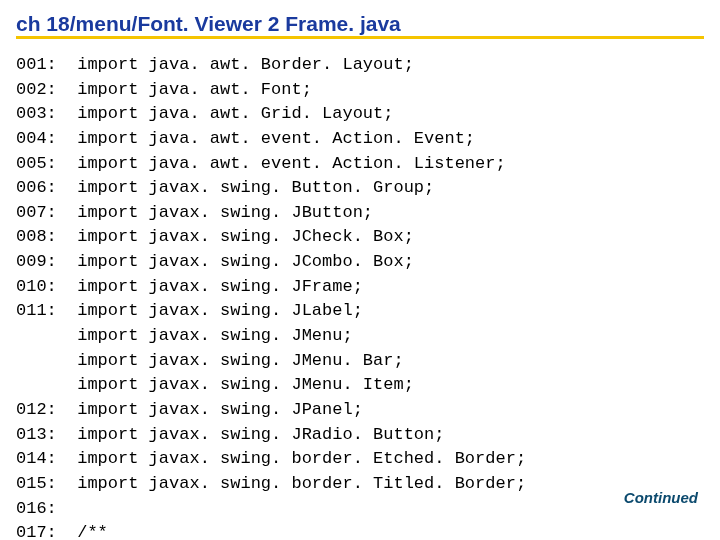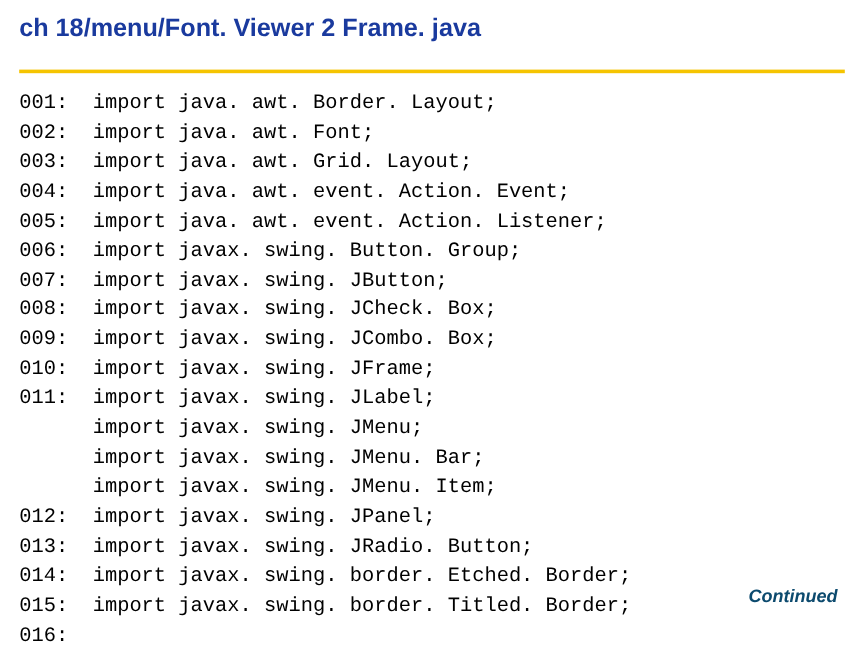--- a/index.html
+++ b/index.html
@@ -9,21 +9,21 @@
     background: #fff;
     width: 720px;
     height: 540px;
     box-sizing: border-box;
     position: relative;
   }
   .title {
     color: #1a3a9e;
     font-size: 21px;
     font-weight: bold;
-    padding-bottom: 22px;
+    padding-bottom: 0;
     border-bottom: 3px solid #f5c400;
     margin-bottom: 14px;
   }
   .code {
     font-family: "Courier New", Courier, monospace;
     font-size: 17px;
     line-height: 1.45;
     white-space: pre;
     color: #000;
   }

